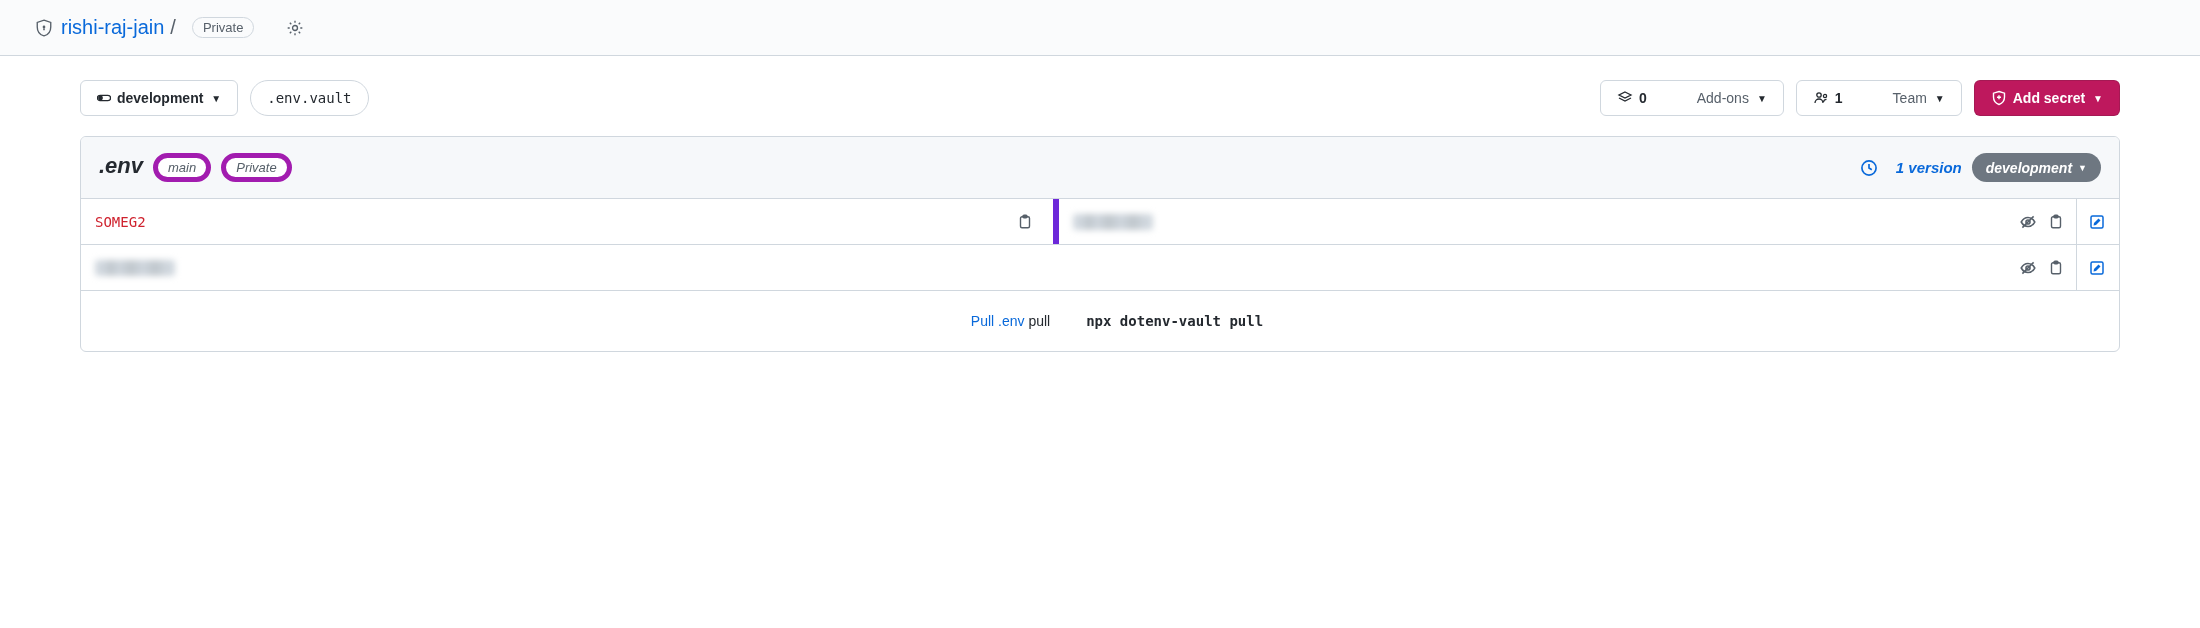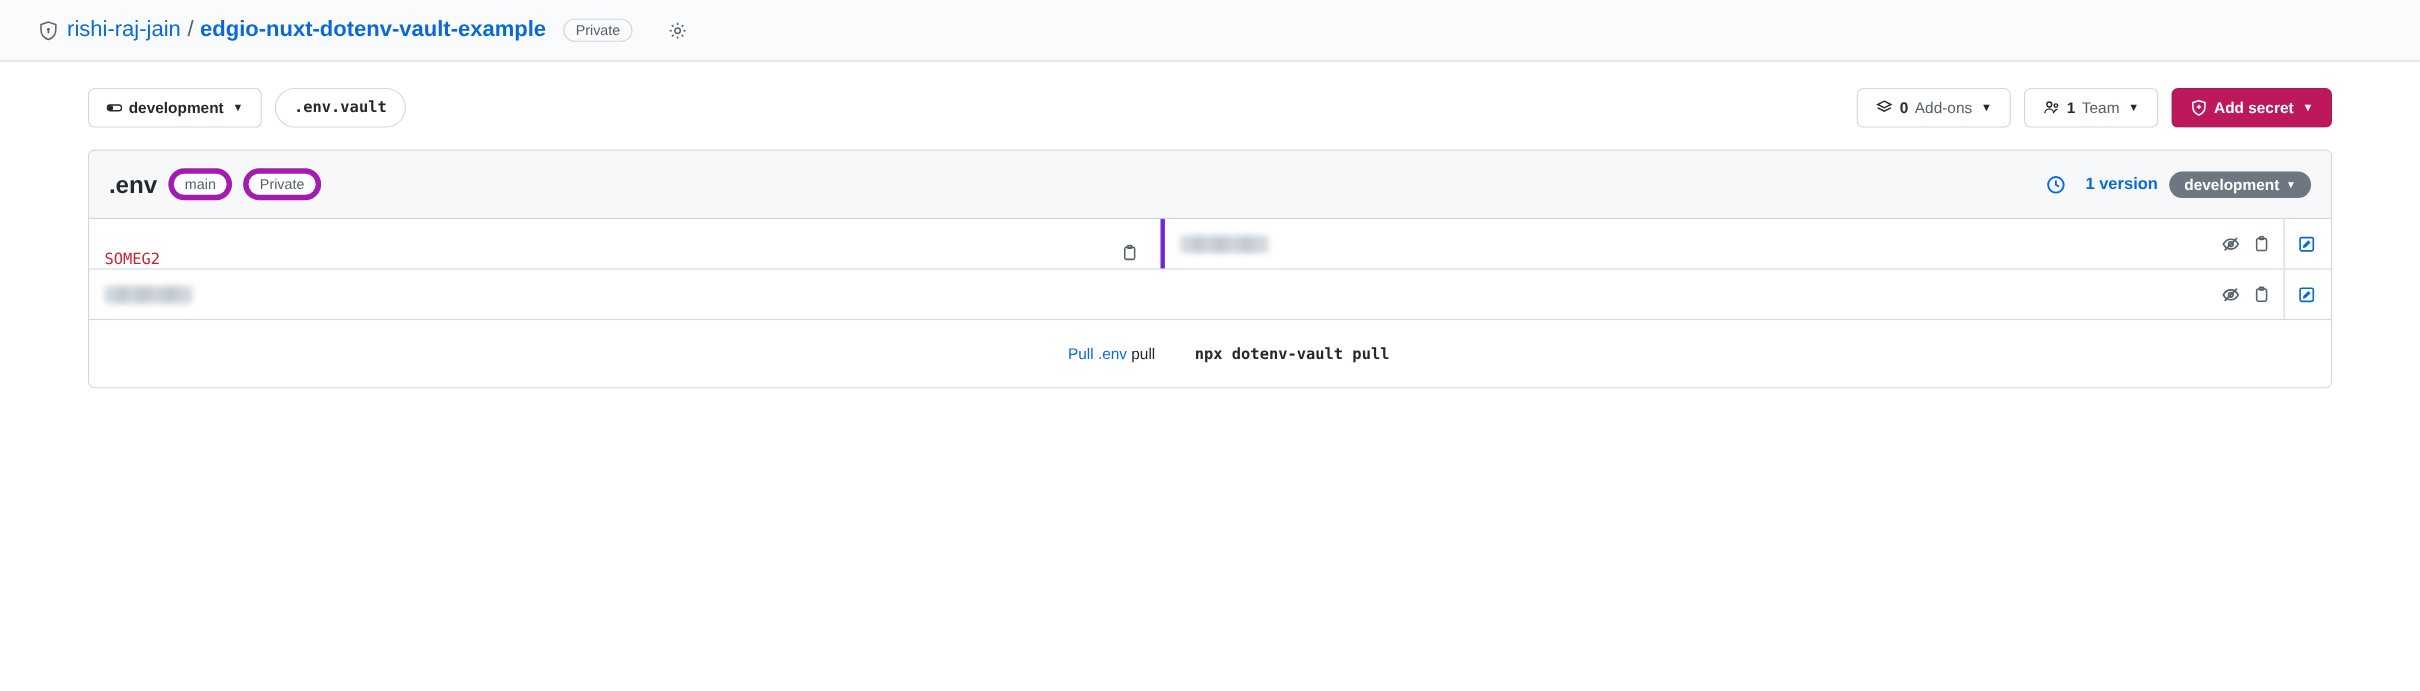--- a/index.html
+++ b/index.html
@@ -84,43 +84,44 @@
     .btn .caret {
       font-size: 10px;
       margin-left: 2px;
     }
     .btn .count {
       font-weight: 700;
     }
     .btn .muted {
       color: #57606a;
       font-weight: 400;
+      margin-left: 44px;
     }
     .btn-env-file {
       border-radius: 2em;
-      font-weight: 700;
+      font-weight: 400;
       font-family: ui-monospace, SFMono-Regular, Menlo, monospace;
     }
     .btn-add-secret {
       background: #be185d;
       border-color: rgba(27,31,36,0.15);
       color: #ffffff;
     }
     .panel {
       border: 1px solid #d0d7de;
       border-radius: 6px;
       overflow: hidden;
     }
     .panel-header {
       background: #f6f8fa;
       border-bottom: 1px solid #d0d7de;
       padding: 16px 18px;
       display: flex;
-      align-items: center;
       gap: 10px;
+      font-style: italic;
     }
     .env-title {
       font-size: 22px;
       font-weight: 700;
     }
     .pill {
       border: 5px solid #a21caf;
       border-radius: 2em;
       padding: 2px 10px;
       font-size: 13px;
@@ -153,23 +154,23 @@
     }
     .row {
       display: flex;
       align-items: center;
       border-bottom: 1px solid #d0d7de;
       height: 46px;
     }
     .cell-key {
       flex: 0 0 48%;
       display: flex;
-      align-items: flex-end;
+      align-items: center;
       padding: 0 14px;
-      border-right: 4px solid #6d28d9;
+      border-right: 6px solid #6d28d9;
       height: 100%;
     }
     .cell-value {
       flex: 1;
       display: flex;
       align-items: center;
       padding: 0 14px;
       height: 100%;
     }
     .key-name {
@@ -235,21 +236,20 @@
   <span class="shield-icon-wrap">
     <svg width="18" height="20" viewBox="0 0 16 16" fill="none" stroke="currentColor" stroke-width="1.2">
       <path d="M8 1 L14 3 V7 C14 11 11.5 14 8 15 C4.5 14 2 11 2 7 V3 Z"></path>
       <circle cx="8" cy="7" r="1.2" fill="currentColor" stroke="none"></circle>
       <path d="M8 8.2 V10" stroke-width="1.4"></path>
     </svg>
   </span>
   <div class="breadcrumb">
     <a href="#">rishi-raj-jain</a>
     <span class="separator">/</span>
-    <a href="#" class="repo-name">edgio-nuxt-dotenv-vault-example</a>
   </div>
   <span class="badge-private">Private</span>
   <span class="gear-btn">
     <svg width="18" height="18" viewBox="0 0 16 16" fill="none" stroke="currentColor" stroke-width="1.2">
       <circle cx="8" cy="8" r="2.2"></circle>
       <path d="M8 1.5v1.8M8 12.7v1.8M14.5 8h-1.8M3.3 8H1.5M12.6 3.4l-1.3 1.3M4.7 11.3l-1.3 1.3M12.6 12.6l-1.3-1.3M4.7 4.7L3.4 3.4"></path>
     </svg>
   </span>
 </div>
 

